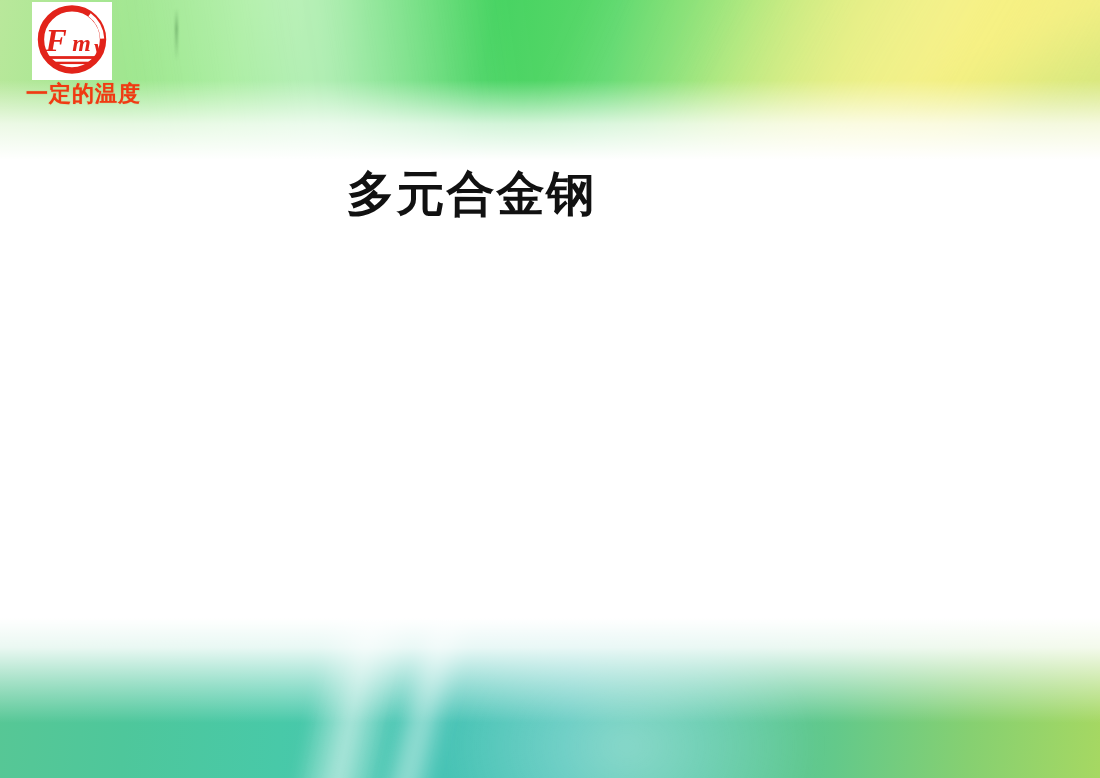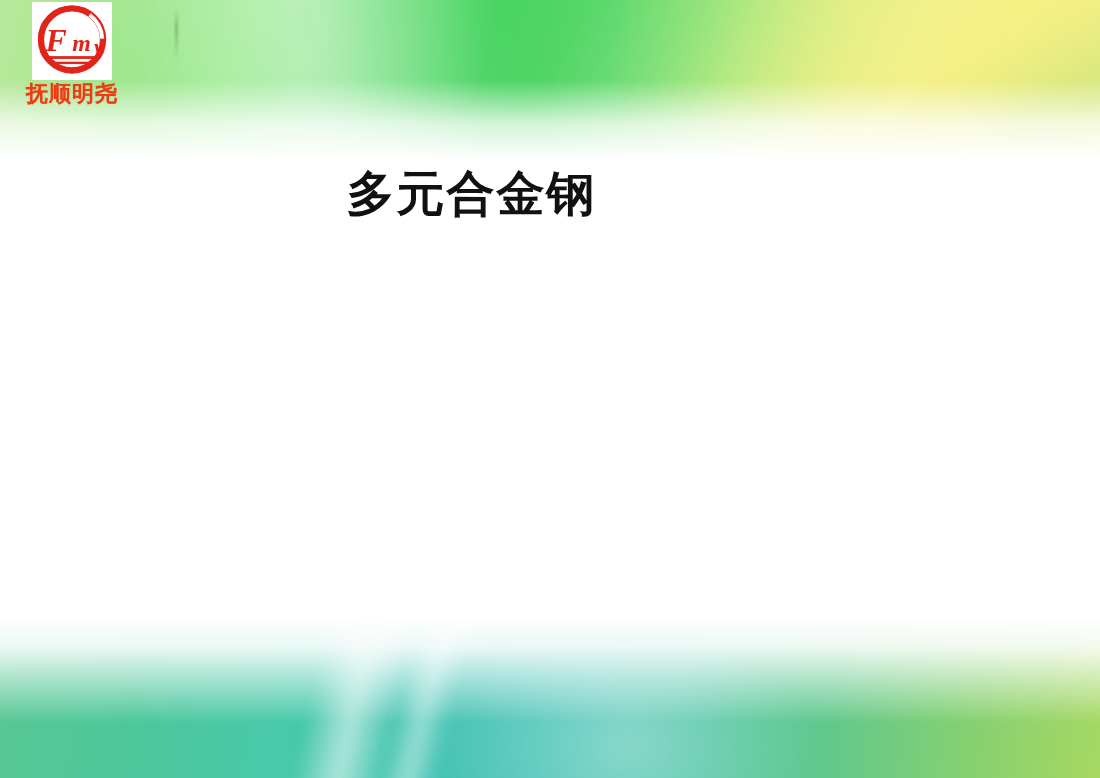--- a/index.html
+++ b/index.html
@@ -230,20 +230,20 @@
       <rect x="0" y="0" width="100" height="98" fill="#ffffff"></rect>
       <circle cx="50" cy="47" r="39" fill="none" stroke="#e2231a" stroke-width="8"></circle>
       <path d="M16 47 A34 34 0 0 1 84 47" fill="none" stroke="#ffffff" stroke-width="0"></path>
       <path d="M72 16 A40 40 0 0 1 88 46" fill="none" stroke="#ffffff" stroke-width="5"></path>
       <text x="30" y="62" font-family="'Liberation Serif', serif" font-size="40" font-weight="bold" font-style="italic" fill="#e2231a" text-anchor="middle">F</text>
       <text x="62" y="62" font-family="'Liberation Serif', serif" font-size="30" font-weight="bold" font-style="italic" fill="#e2231a" text-anchor="middle">m</text>
       <text x="84" y="66" font-family="'Liberation Serif', serif" font-size="28" font-weight="bold" font-style="italic" fill="#e2231a" text-anchor="middle">y</text>
       <rect x="20" y="68" width="60" height="3.5" fill="#e2231a"></rect>
       <rect x="22" y="75" width="56" height="3" fill="#e2231a"></rect>
     </svg>
-    <div class="logo-caption">抚顺明尧</div>
+    <div class="logo-caption">一定的温度</div>
   </div>
 
   <div class="content">
     <div class="slide-title">多元合金钢</div>
   </div>
 
 </div>
 
 </body></html>

